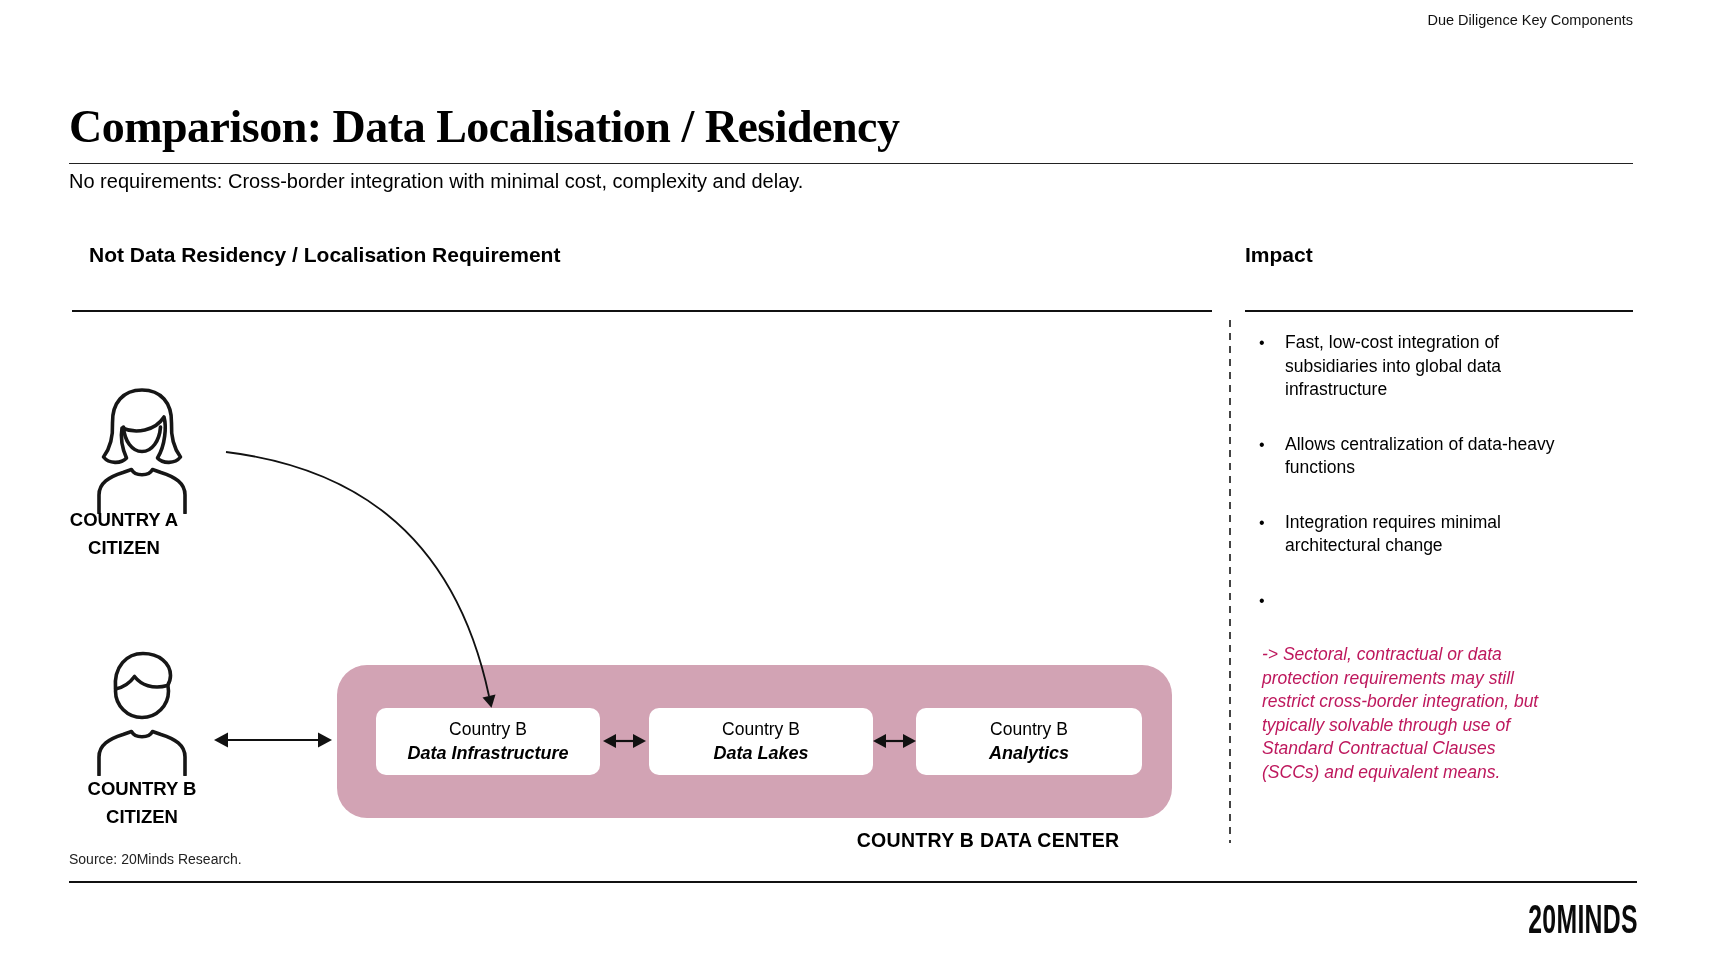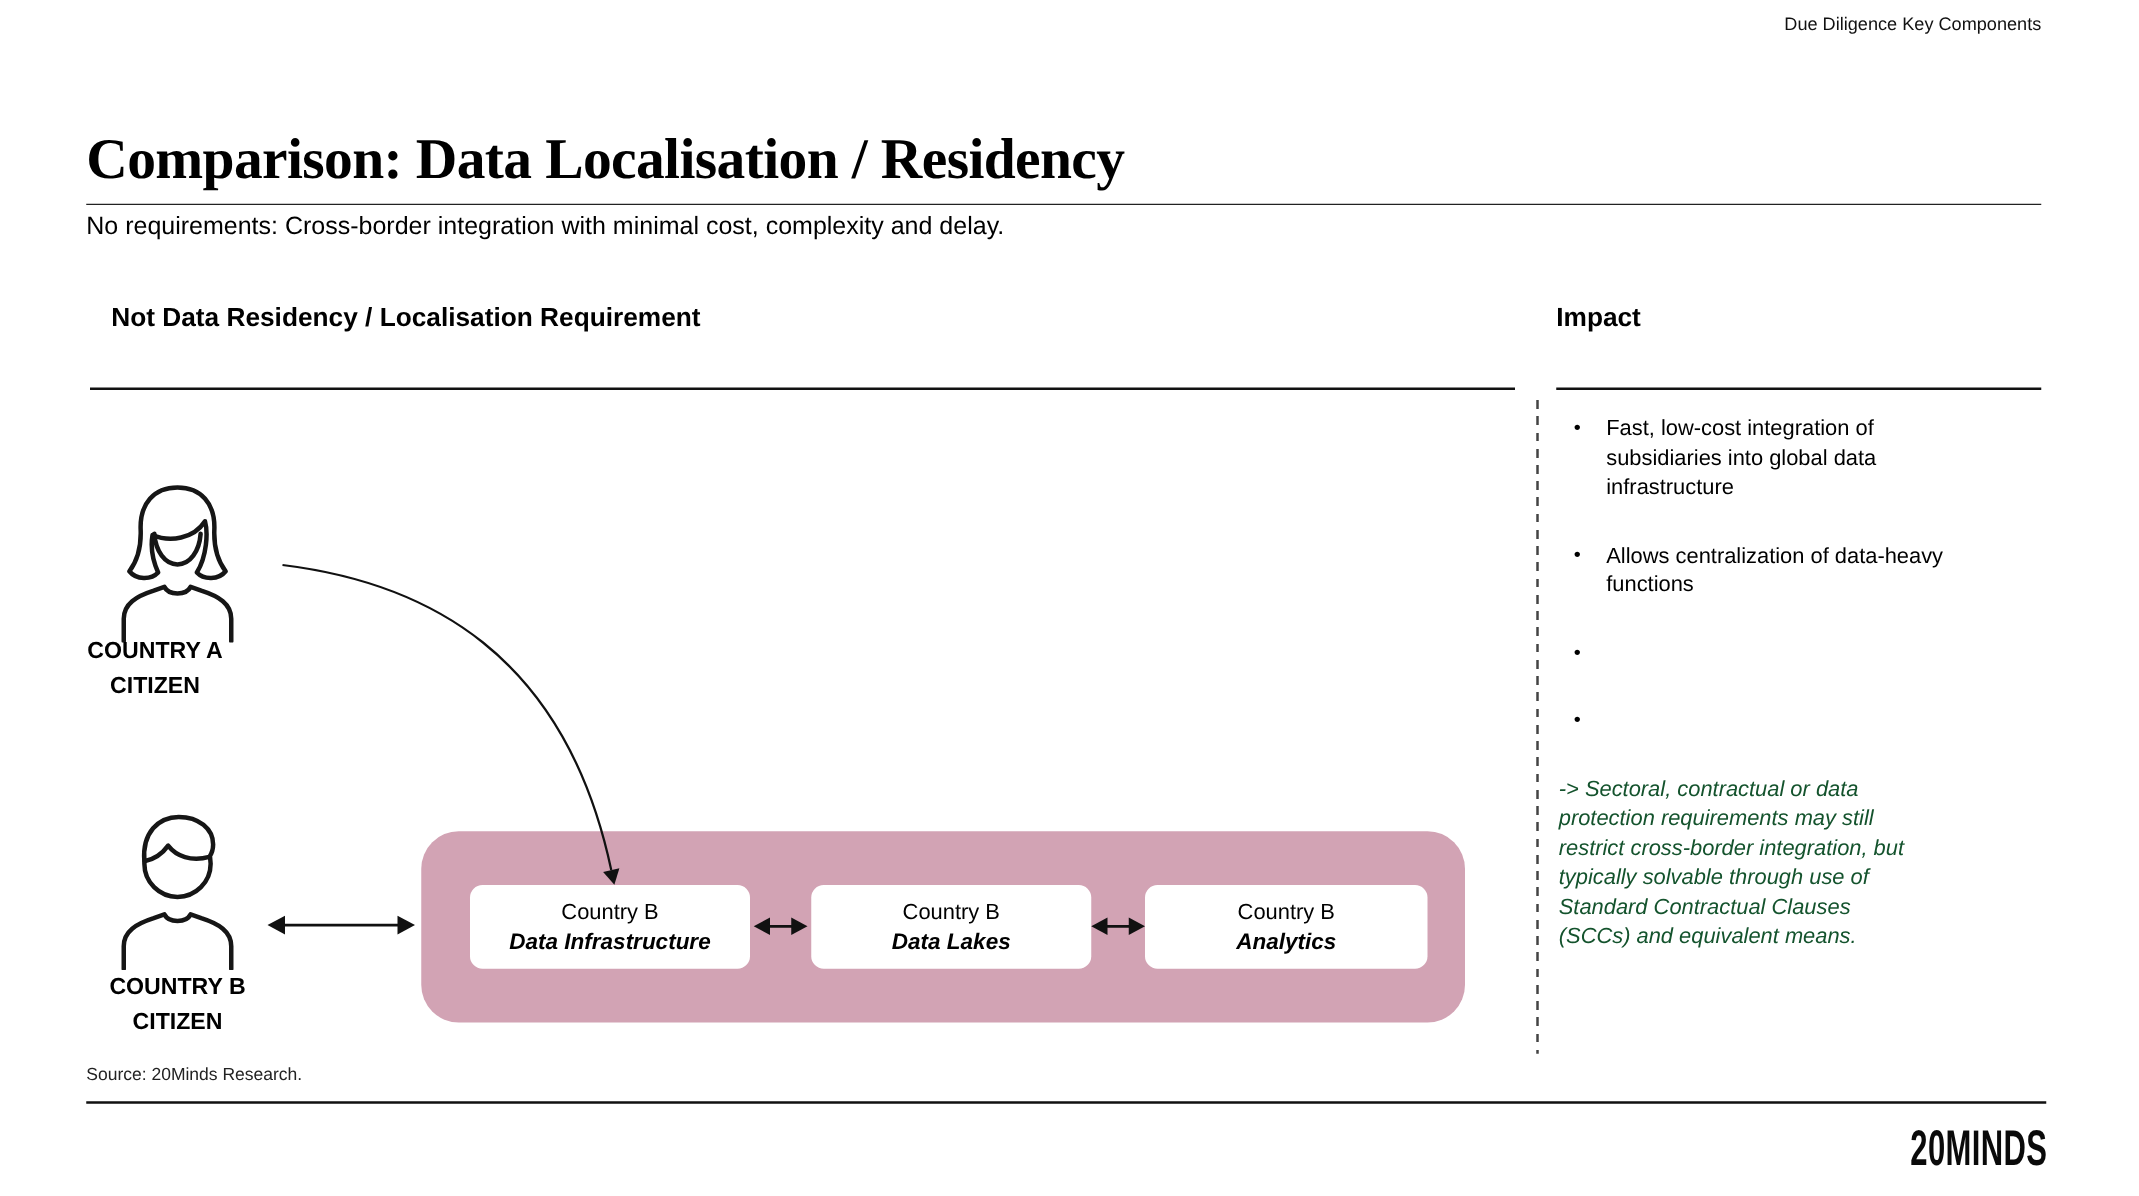--- a/index.html
+++ b/index.html
@@ -27,21 +27,21 @@
 
   .dashed-divider{
     left:1229px;top:320px;width:2px;height:523px;
     background:repeating-linear-gradient(to bottom,#444 0 7px,transparent 7px 13px);
   }
 
   .impact-body{left:1247px;top:331px;width:316px;}
   .bullet{display:flex;margin-bottom:31px;font-size:17.5px;line-height:23.5px;color:#000;}
   .bullet .dot{width:38px;box-sizing:border-box;padding-left:12px;flex:0 0 38px;font-size:16px;}
   .bullet .btxt{width:278px;}
-  .impact-note{width:278px;font-size:17.5px;line-height:23.5px;font-style:italic;color:#14532d;}
+  .impact-note{margin-left:15px;width:278px;font-size:17.5px;line-height:23.5px;font-style:italic;color:#be185d;}
 
   .person{stroke:#161616;stroke-width:3.6;fill:none;stroke-linecap:round;stroke-linejoin:round;}
   .person .fillw{fill:#ffffff;}
   .person-label{width:200px;text-align:center;font-weight:700;font-size:18.5px;line-height:27.5px;color:#000;}
 
   .pink-box{
     left:337px;top:665px;width:835px;height:153px;border-radius:30px;
     background:#d2a3b4;
   }
   .dc-box{
@@ -84,20 +84,21 @@
     <div class="bullet">
       <span class="dot">•</span>
       <span class="btxt">Fast, low-cost integration of subsidiaries into global data infrastructure</span>
     </div>
     <div class="bullet">
       <span class="dot">•</span>
       <span class="btxt">Allows centralization of data-heavy functions</span>
     </div>
     <div class="bullet">
       <span class="dot">•</span>
+      <span class="btxt">Integration requires minimal architectural change</span>
     </div>
     <div class="bullet">
       <span class="dot">•</span>
     </div>
     <div class="impact-note">-&gt; Sectoral, contractual or data protection requirements may still restrict cross-border integration, but typically solvable through use of Standard Contractual Clauses (SCCs) and equivalent means.</div>
   </div>
 
   <div class="abs pink-box"></div>
 
   <div class="abs dc-box" style="left:376px;width:224px;">
@@ -106,20 +107,21 @@
   </div>
   <div class="abs dc-box" style="left:649px;width:224px;">
     <div class="l1">Country B</div>
     <div class="l2">Data Lakes</div>
   </div>
   <div class="abs dc-box" style="left:916px;width:226px;">
     <div class="l1">Country B</div>
     <div class="l2">Analytics</div>
   </div>
 
+  <div class="abs dc-label">COUNTRY B DATA CENTER</div>
 
   <svg class="abs person" style="left:82px;top:382px;" width="120" height="132" viewBox="0 0 120 132">
     <path class="fillw" d="M60 8 C41 8 30 21 30.5 41 C31 52 29 65 21.5 75 C27 82 39 82 44.5 76 C40 66 38.5 55 40 46 C54 52 73 49 82 35 C84.5 44 83.5 63 75.5 76 C81 82 93 82 98.5 75 C91 65 89 52 89.5 41 C90 21 79 8 60 8 Z"></path>
     <path d="M41.5 45 C42.5 59 50 69.5 60 69.5 C70 69.5 77.5 59 78.5 45"></path>
     <path class="fillw" d="M17 131 L17 113 C17 101 27 95 41 90.5 L49.5 87.5 C53 94.5 67 94.5 70.5 87.5 L79 90.5 C93 95 103 101 103 113 L103 131"></path>
   </svg>
   <div class="abs person-label" style="left:24px;top:506px;text-align:center;">
     <div>COUNTRY A</div>
     <div>CITIZEN</div>
   </div>

